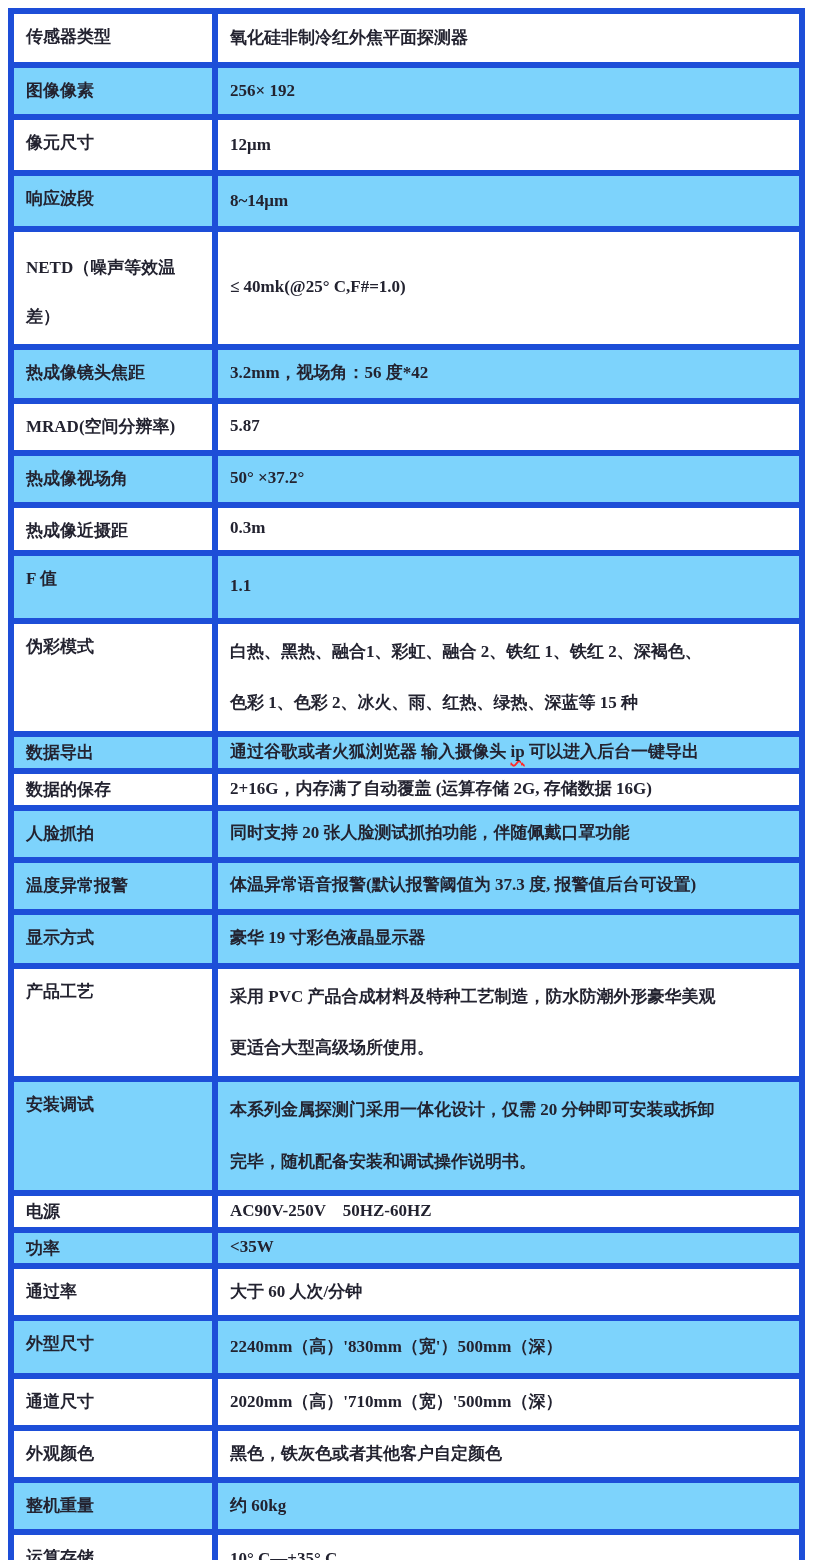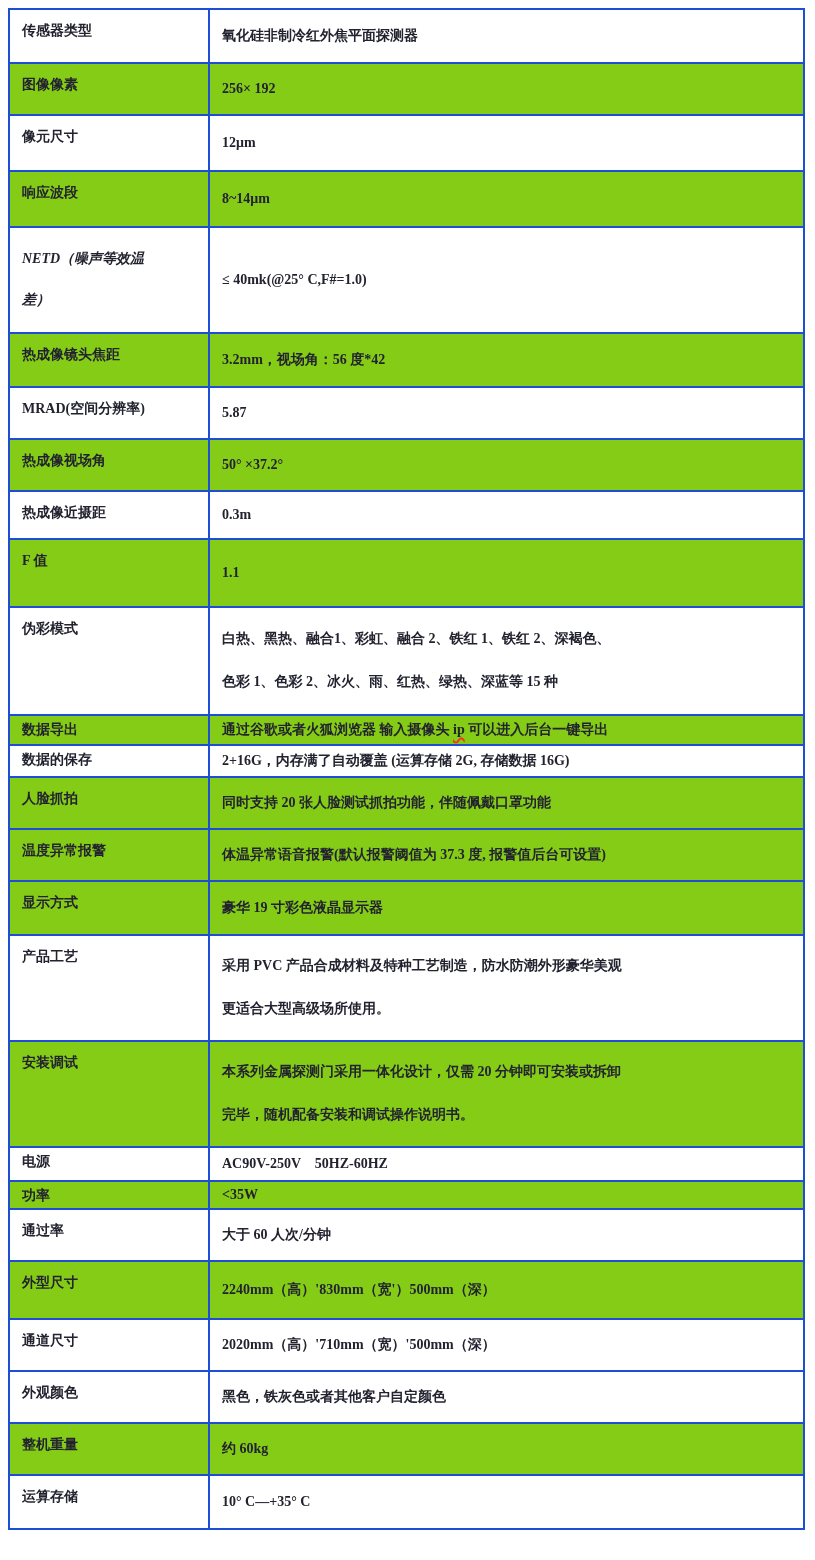--- a/index.html
+++ b/index.html
@@ -7,42 +7,42 @@
     width:815px;height:1560px;background:#ffffff;position:relative;
     font-family:"Liberation Serif","DejaVu Serif",serif;
     color:#232330;
     -webkit-font-smoothing:antialiased;
   }
   table.spec{
     position:absolute;left:8px;top:8px;width:797px;
     border-collapse:collapse;table-layout:fixed;
   }
   table.spec td{
-    border:2px solid #1d4ed8;
-    font-size:14px;font-weight:bold;
+    border:6px solid #1d4ed8;
+    font-size:17px;font-weight:bold;
     overflow:hidden;
   }
   td.lbl{
     width:182px;
     vertical-align:top;
     padding:11px 4px 2px 12px;
     line-height:1.45;
     white-space:pre-line;
   }
   td.lbl.thin{padding-top:4px;}
   td.val{
     vertical-align:middle;
     padding:2px 6px 2px 12px;
     line-height:1.35;
     white-space:pre-wrap;
     margin-top:16px;
   }
-  tr.g td{background:#84cc16;}
+  tr.g td{background:#7dd3fc;}
   td.sp{line-height:3.05;}
-  td.splbl{line-height:2.9;font-style:italic;}
+  td.splbl{line-height:2.9;}
   .sq{
     text-decoration:underline;
     text-decoration-style:wavy;
     text-decoration-color:#ff2a2a;
     text-decoration-thickness:2px;
     text-underline-offset:3px;
   }
 </style>
 </head>
 <body>

